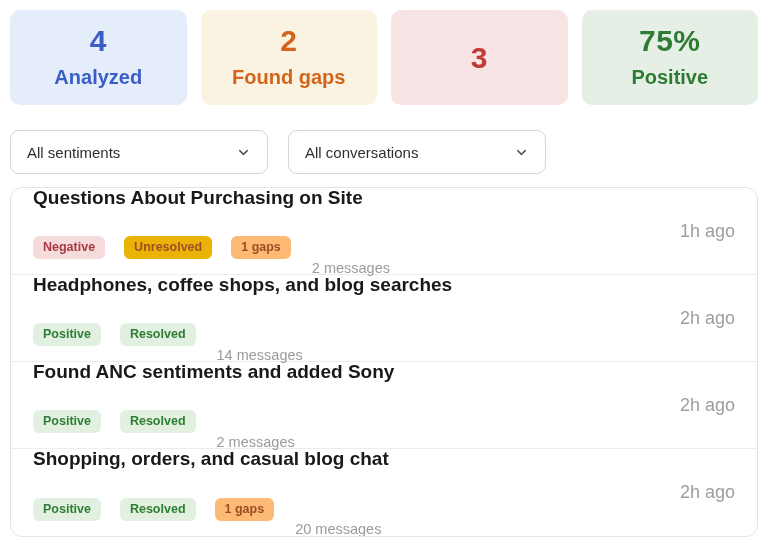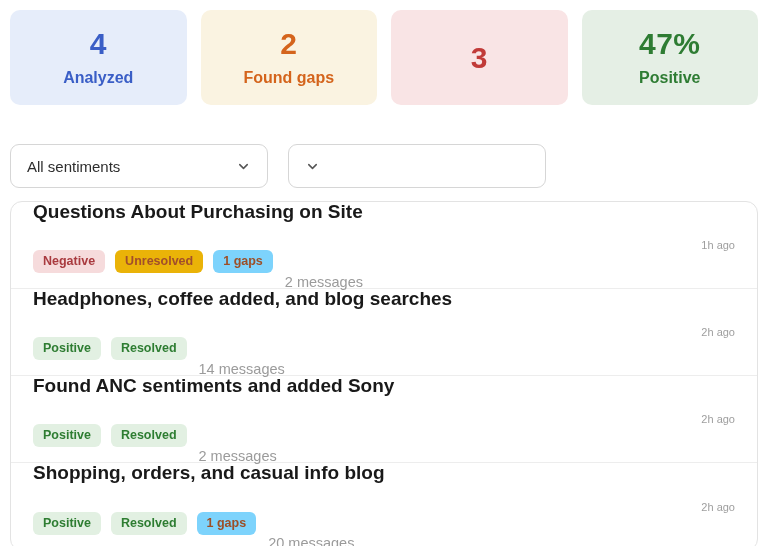--- a/index.html
+++ b/index.html
@@ -12,28 +12,28 @@
   }
   .page { padding: 10px; }
 
   
   .stats-row { display: flex; gap: 14px; }
   .stat-card {
     flex: 1; height: 95px; border-radius: 10px;
     display: flex; flex-direction: column; align-items: center; justify-content: center;
   }
   .stat-value { font-size: 30px; font-weight: 800; line-height: 1; letter-spacing: .5px; }
-  .stat-label { font-size: 16px; font-weight: 600; margin-top: 10px; }
+  .stat-label { font-size: 20px; font-weight: 600; margin-top: 10px; }
   .stat-analyzed   { background: #e6edfa; } .stat-analyzed .stat-value, .stat-analyzed .stat-label { color: #3a5ec6; }
   .stat-gaps       { background: #faf3e1; } .stat-gaps .stat-value, .stat-gaps .stat-label { color: #d4641c; }
   .stat-weak       { background: #f9e4e5; } .stat-weak .stat-value, .stat-weak .stat-label { color: #c13a38; }
   .stat-positive   { background: #e5efe5; } .stat-positive .stat-value, .stat-positive .stat-label { color: #2e7c33; }
 
   
-  .filters-row { display: flex; gap: 20px; margin-top: 39px; }
+  .filters-row { display: flex; gap: 20px; margin-top: 25px; }
   .dropdown {
     width: 258px; height: 44px;
     border: 1px solid #d6d6d6; border-radius: 9px; background: #fff;
     display: flex; align-items: center; justify-content: space-between;
     padding: 0 16px; font-size: 15px; font-weight: 500; color: #2e2e2e;
     cursor: pointer;
   }
   .chevron { display: flex; align-items: center; color: #555; }
 
   
@@ -43,65 +43,66 @@
     overflow: hidden;
   }
   .conversation-row {
     height: 87px; padding: 0 22px;
     display: flex; align-items: center; justify-content: space-between;
     border-bottom: 1px solid #ededed;
     cursor: pointer;
   }
   .conversation-row:last-child { border-bottom: none; }
   .row-title { font-size: 19px; font-weight: 700; color: #191919; }
-  .row-meta { margin-top: 11px; display: flex; align-items: center; gap: 10px; }
+  .row-meta { margin-top: 11px; display: flex; align-items: center; gap: 19px; }
   .badge {
     font-size: 12.5px; font-weight: 700;
     padding: 4px 10px; border-radius: 6px; line-height: 1.2;
   }
   .badge-negative   { background: #f6dbdc; color: #a93a3f; }
   .badge-unresolved { background: #eab308; color: #a14e2b; }
-  .badge-gaps       { background: #7dd3fc; color: #9c4f27; }
+  .badge-gaps       { background: #fdba74; color: #9c4f27; }
   .badge-positive, .badge-resolved { background: #e2f0e2; color: #2e7d32; }
   .messages { color: #9b9b9b; font-size: 14.5px; margin-left: 2px; margin-top: 40px; }
-  .row-time { color: #9e9e9e; font-size: 11px; flex-shrink: 0; }
+  .row-time { color: #9e9e9e; font-size: 18px; flex-shrink: 0; }
 </style>
 </head>
 <body>
 
 <div class="page">
 
   <div class="stats-row">
     <div class="stat-card stat-analyzed">
       <div class="stat-value">4</div>
       <div class="stat-label">Analyzed</div>
     </div>
     <div class="stat-card stat-gaps">
       <div class="stat-value">2</div>
       <div class="stat-label">Found gaps</div>
     </div>
     <div class="stat-card stat-weak">
       <div class="stat-value">3</div>
     </div>
     <div class="stat-card stat-positive">
-      <div class="stat-value">47%</div>
+      <div class="stat-value">75%</div>
       <div class="stat-label">Positive</div>
     </div>
   </div>
 
   <div class="filters-row">
     <div class="dropdown">
       <span>All sentiments</span>
       <span class="chevron">
         <svg width="15" height="15" viewBox="0 0 24 24" fill="none" stroke="#555" stroke-width="2.4" stroke-linecap="round" stroke-linejoin="round">
             <path d="M6 9l6 6 6-6"></path>
           </svg>
       </span>
     </div>
     <div class="dropdown">
+      <span>All conversations</span>
       <span class="chevron">
         <svg width="15" height="15" viewBox="0 0 24 24" fill="none" stroke="#555" stroke-width="2.4" stroke-linecap="round" stroke-linejoin="round">
             <path d="M6 9l6 6 6-6"></path>
           </svg>
       </span>
     </div>
   </div>
 
   <div class="conversation-list">
 
@@ -113,21 +114,21 @@
           <span class="badge badge-unresolved">Unresolved</span>
           <span class="badge badge-gaps">1 gaps</span>
           <span class="messages">2 messages</span>
         </div>
       </div>
       <div class="row-time">1h ago</div>
     </div>
 
     <div class="conversation-row">
       <div class="row-main">
-        <div class="row-title">Headphones, coffee added, and blog searches</div>
+        <div class="row-title">Headphones, coffee shops, and blog searches</div>
         <div class="row-meta">
           <span class="badge badge-positive">Positive</span>
           <span class="badge badge-resolved">Resolved</span>
           <span class="messages">14 messages</span>
         </div>
       </div>
       <div class="row-time">2h ago</div>
     </div>
 
     <div class="conversation-row">
@@ -137,21 +138,21 @@
           <span class="badge badge-positive">Positive</span>
           <span class="badge badge-resolved">Resolved</span>
           <span class="messages">2 messages</span>
         </div>
       </div>
       <div class="row-time">2h ago</div>
     </div>
 
     <div class="conversation-row">
       <div class="row-main">
-        <div class="row-title">Shopping, orders, and casual info blog</div>
+        <div class="row-title">Shopping, orders, and casual blog chat</div>
         <div class="row-meta">
           <span class="badge badge-positive">Positive</span>
           <span class="badge badge-resolved">Resolved</span>
           <span class="badge badge-gaps">1 gaps</span>
           <span class="messages">20 messages</span>
         </div>
       </div>
       <div class="row-time">2h ago</div>
     </div>
 

